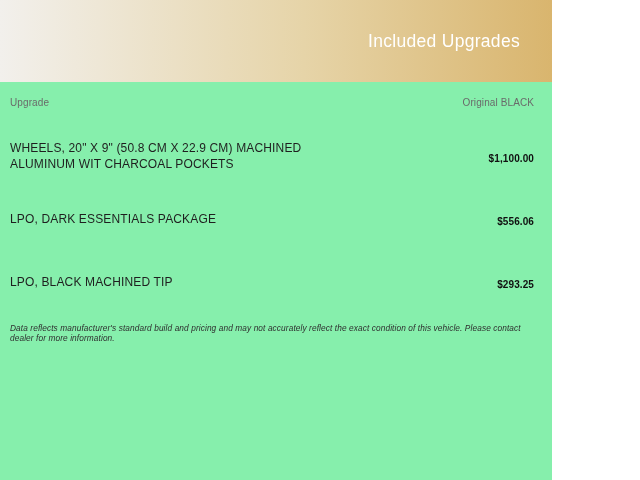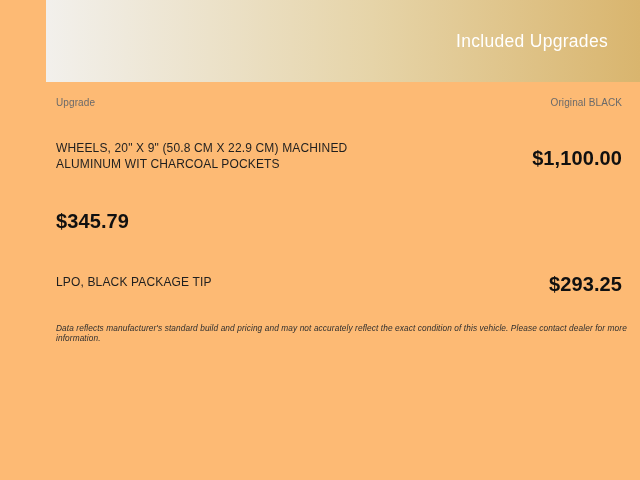--- a/index.html
+++ b/index.html
@@ -1,19 +1,19 @@
 <!DOCTYPE html>
 <html><head>
 <meta charset="utf-8">
 <style>
   * { margin: 0; padding: 0; box-sizing: border-box; }
   html, body { width: 640px; height: 480px; background: #ffffff; overflow: hidden; }
   body { font-family: "Liberation Sans", sans-serif; }
 
-  .page { width: 640px; height: 480px; background: #fdba74; display: flex; flex-direction: column; padding-left: 46px; }
+  .page { width: 552px; height: 480px; background: #86efac; display: flex; flex-direction: column; }
 
   .hero {
     height: 82px;
     flex: 0 0 82px;
     background: linear-gradient(to right, #f2f0ec 0%, #e6d4a8 55%, #d9b56e 100%);
     display: flex;
     align-items: center;
     justify-content: flex-end;
     padding-right: 32px;
   }
@@ -44,21 +44,21 @@
     padding: 0 18px 0 10px;
   }
   .row-label {
     font-size: 12px;
     color: #1f1f1f;
     letter-spacing: 0.15px;
     line-height: 1.3;
     max-width: 340px;
   }
   .row-price {
-    font-size: 20px;
+    font-size: 10px;
     font-weight: 700;
     color: #101010;
     white-space: nowrap;
     margin-bottom: 12px;
     letter-spacing: 0.1px;
     margin-top: 16px;
   }
 
   .disclaimer {
     margin: 9px 10px 6px 10px;
@@ -81,23 +81,24 @@
     <span>Upgrade</span>
     <span>Original BLACK</span>
   </div>
 
   <div class="rows">
     <div class="row">
       <span class="row-label">WHEELS, 20" X 9" (50.8 CM X 22.9 CM) MACHINED ALUMINUM WIT CHARCOAL POCKETS</span>
       <span class="row-price">$1,100.00</span>
     </div>
     <div class="row">
-      <span class="row-price">$345.79</span>
+      <span class="row-label">LPO, DARK ESSENTIALS PACKAGE</span>
+      <span class="row-price">$556.06</span>
     </div>
     <div class="row">
-      <span class="row-label">LPO, BLACK PACKAGE TIP</span>
+      <span class="row-label">LPO, BLACK MACHINED TIP</span>
       <span class="row-price">$293.25</span>
     </div>
   </div>
 
   <div class="disclaimer">Data reflects manufacturer's standard build and pricing and may not accurately reflect the exact condition of this vehicle. Please contact dealer for more information.</div>
 
 </div>
 
 </body></html>

